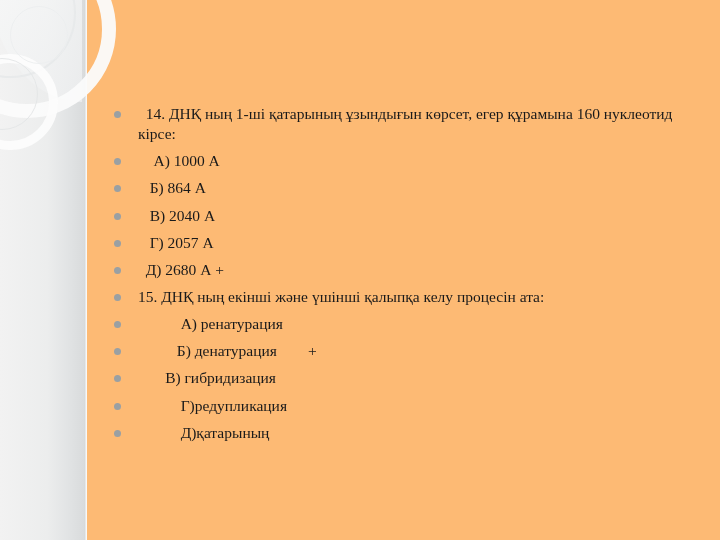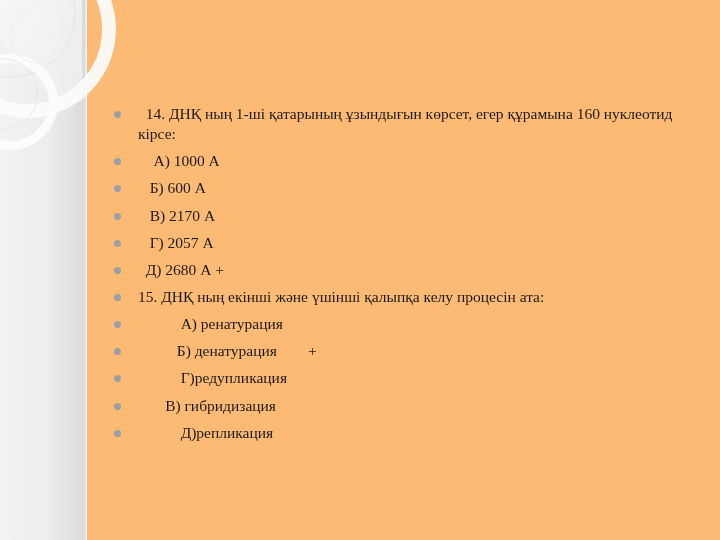--- a/index.html
+++ b/index.html
@@ -154,25 +154,25 @@
       <li class="item-spacious">
         <span class="dot"></span>
         <span class="txt">  14. ДНҚ ның 1-ші қатарының ұзындығын көрсет, егер құрамына 160 нуклеотид кірсе:</span>
       </li>
       <li>
         <span class="dot"></span>
         <span class="txt">    А) 1000 А</span>
       </li>
       <li>
         <span class="dot"></span>
-        <span class="txt">   Б) 600 А</span>
-      </li>
-      <li>
-        <span class="dot"></span>
-        <span class="txt">   В) 2170 А</span>
+        <span class="txt">   Б) 864 А</span>
+      </li>
+      <li>
+        <span class="dot"></span>
+        <span class="txt">   В) 2040 А</span>
       </li>
       <li>
         <span class="dot"></span>
         <span class="txt">   Г) 2057 А</span>
       </li>
       <li>
         <span class="dot"></span>
         <span class="txt">  Д) 2680 А +</span>
       </li>
       <li>
@@ -182,26 +182,26 @@
       <li>
         <span class="dot"></span>
         <span class="txt">           А) ренатурация</span>
       </li>
       <li>
         <span class="dot"></span>
         <span class="txt">          Б) денатурация        +</span>
       </li>
       <li>
         <span class="dot"></span>
+        <span class="txt">       В) гибридизация</span>
+      </li>
+      <li>
+        <span class="dot"></span>
         <span class="txt">           Г)редупликация</span>
       </li>
       <li>
         <span class="dot"></span>
-        <span class="txt">       В) гибридизация</span>
-      </li>
-      <li>
-        <span class="dot"></span>
-        <span class="txt">           Д)репликация</span>
+        <span class="txt">           Д)қатарының</span>
       </li>
     </ul>
   </div>
 
 </div>
 
 </body></html>

